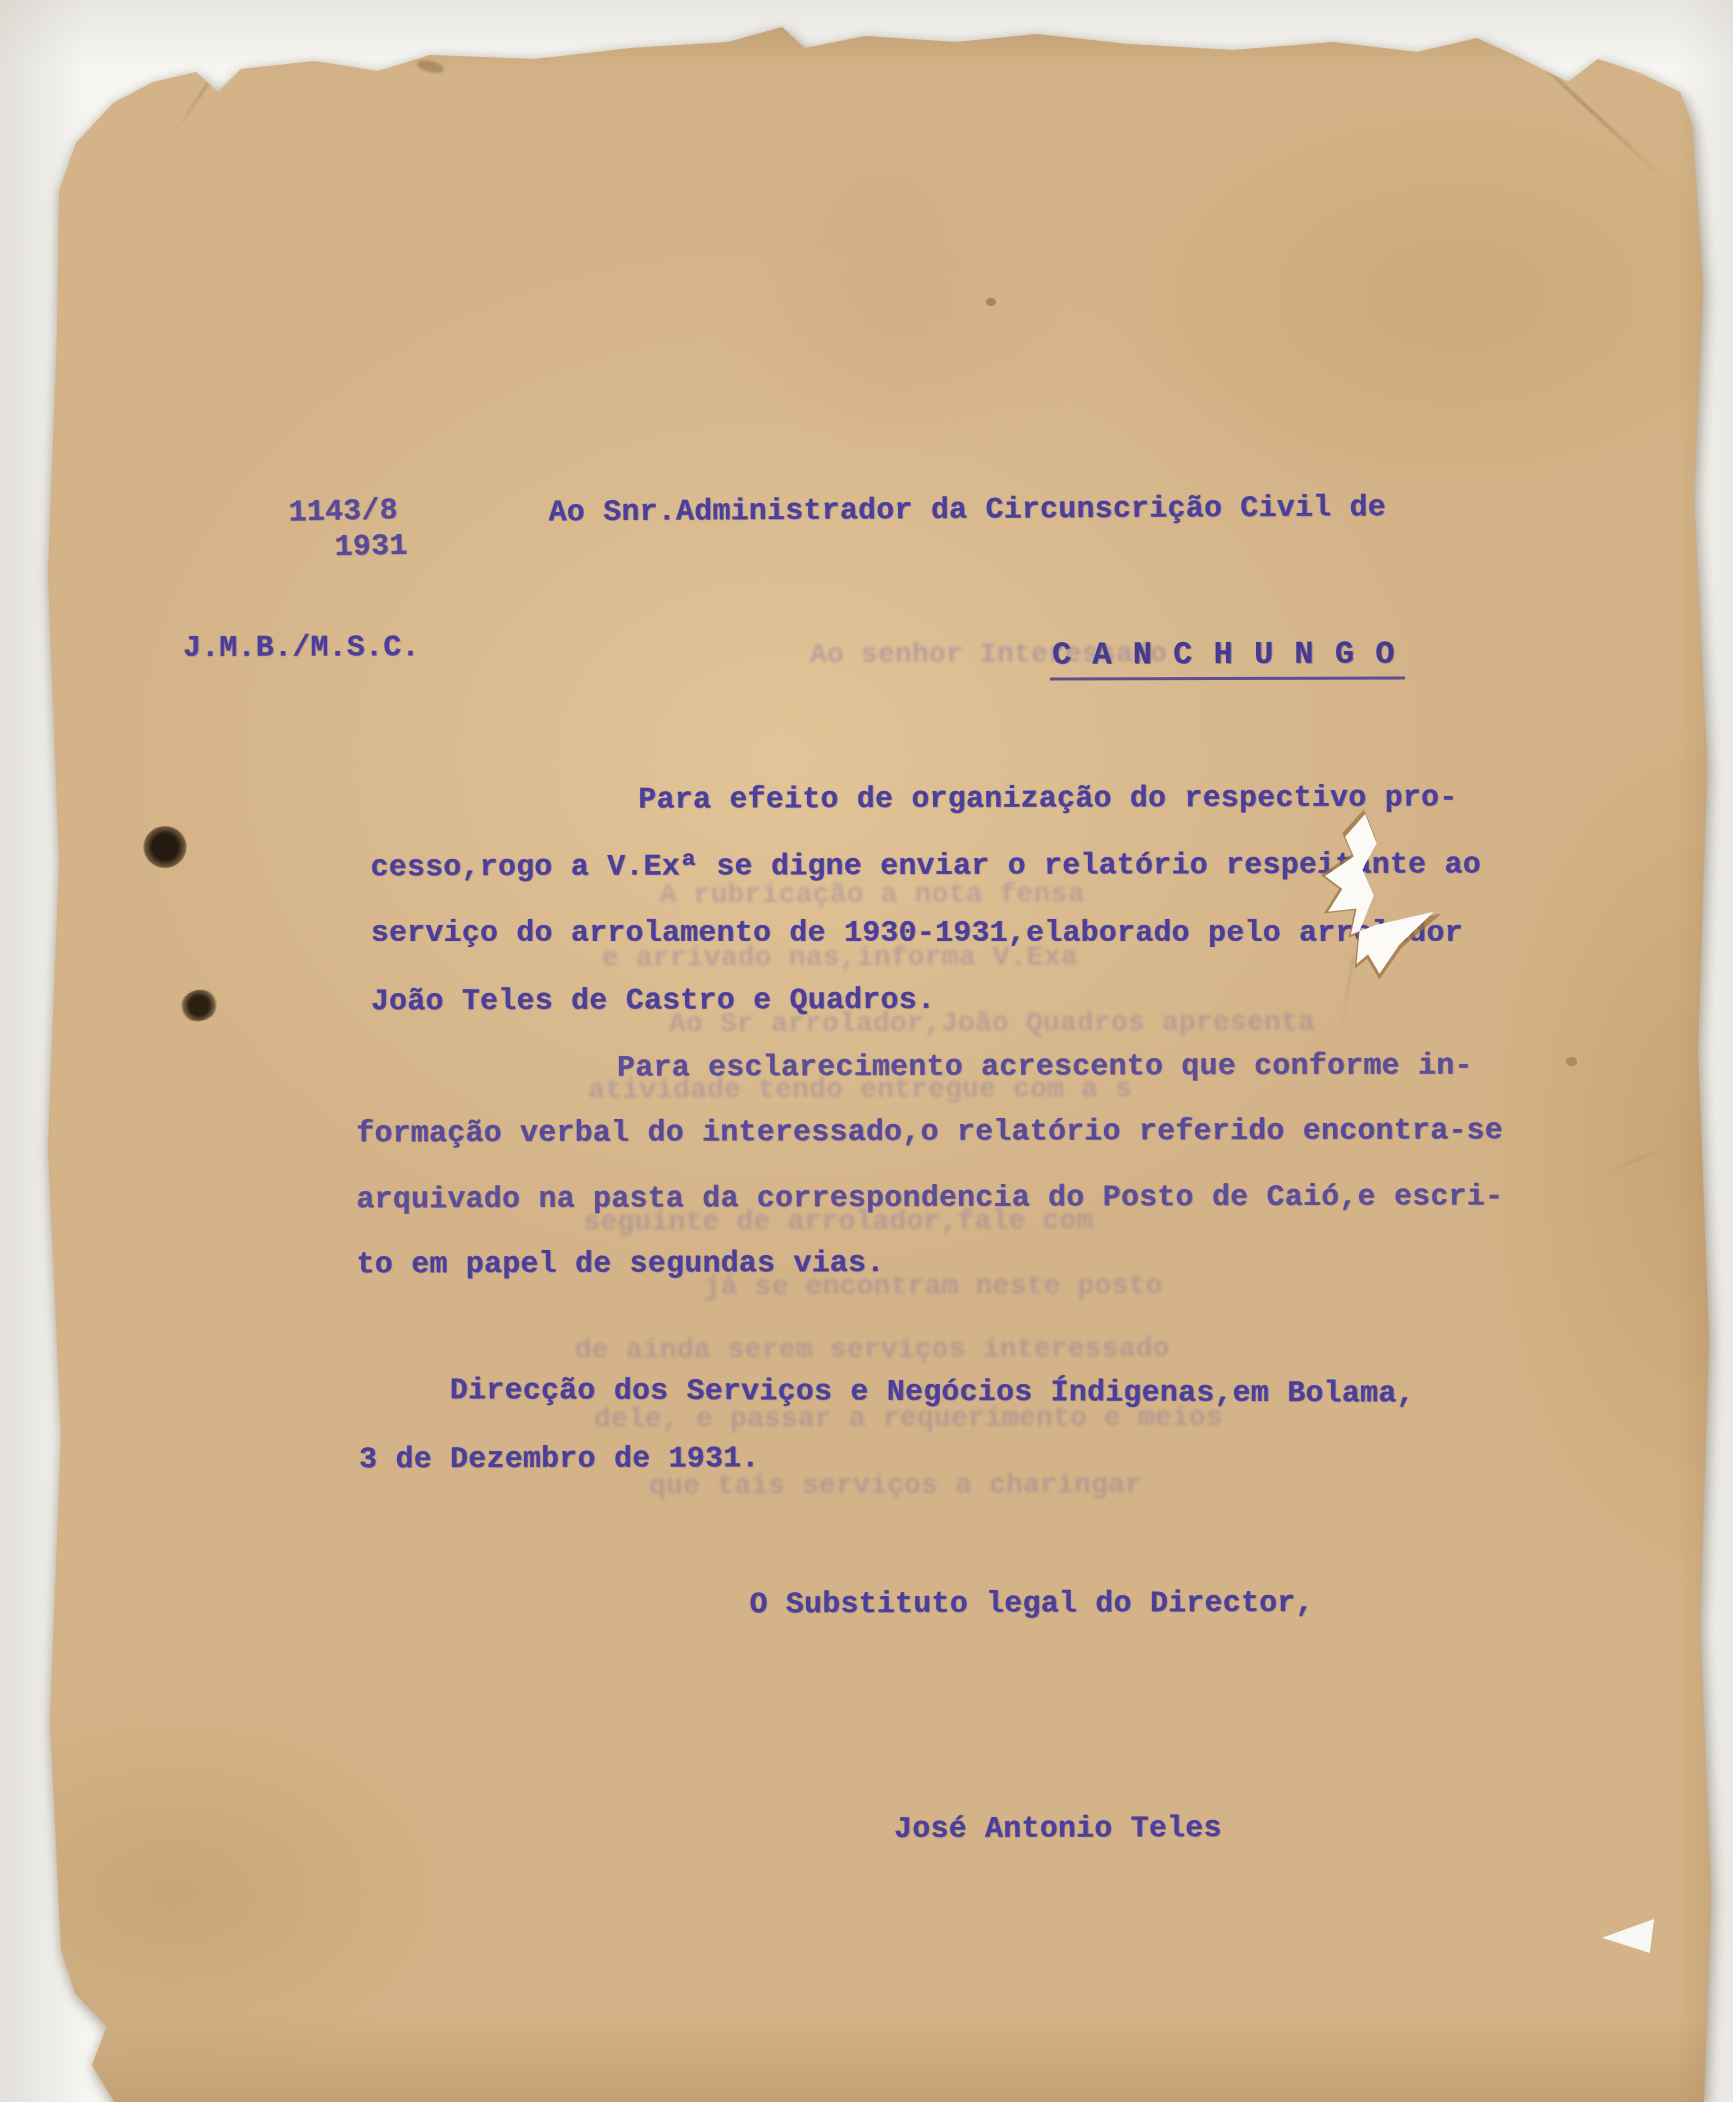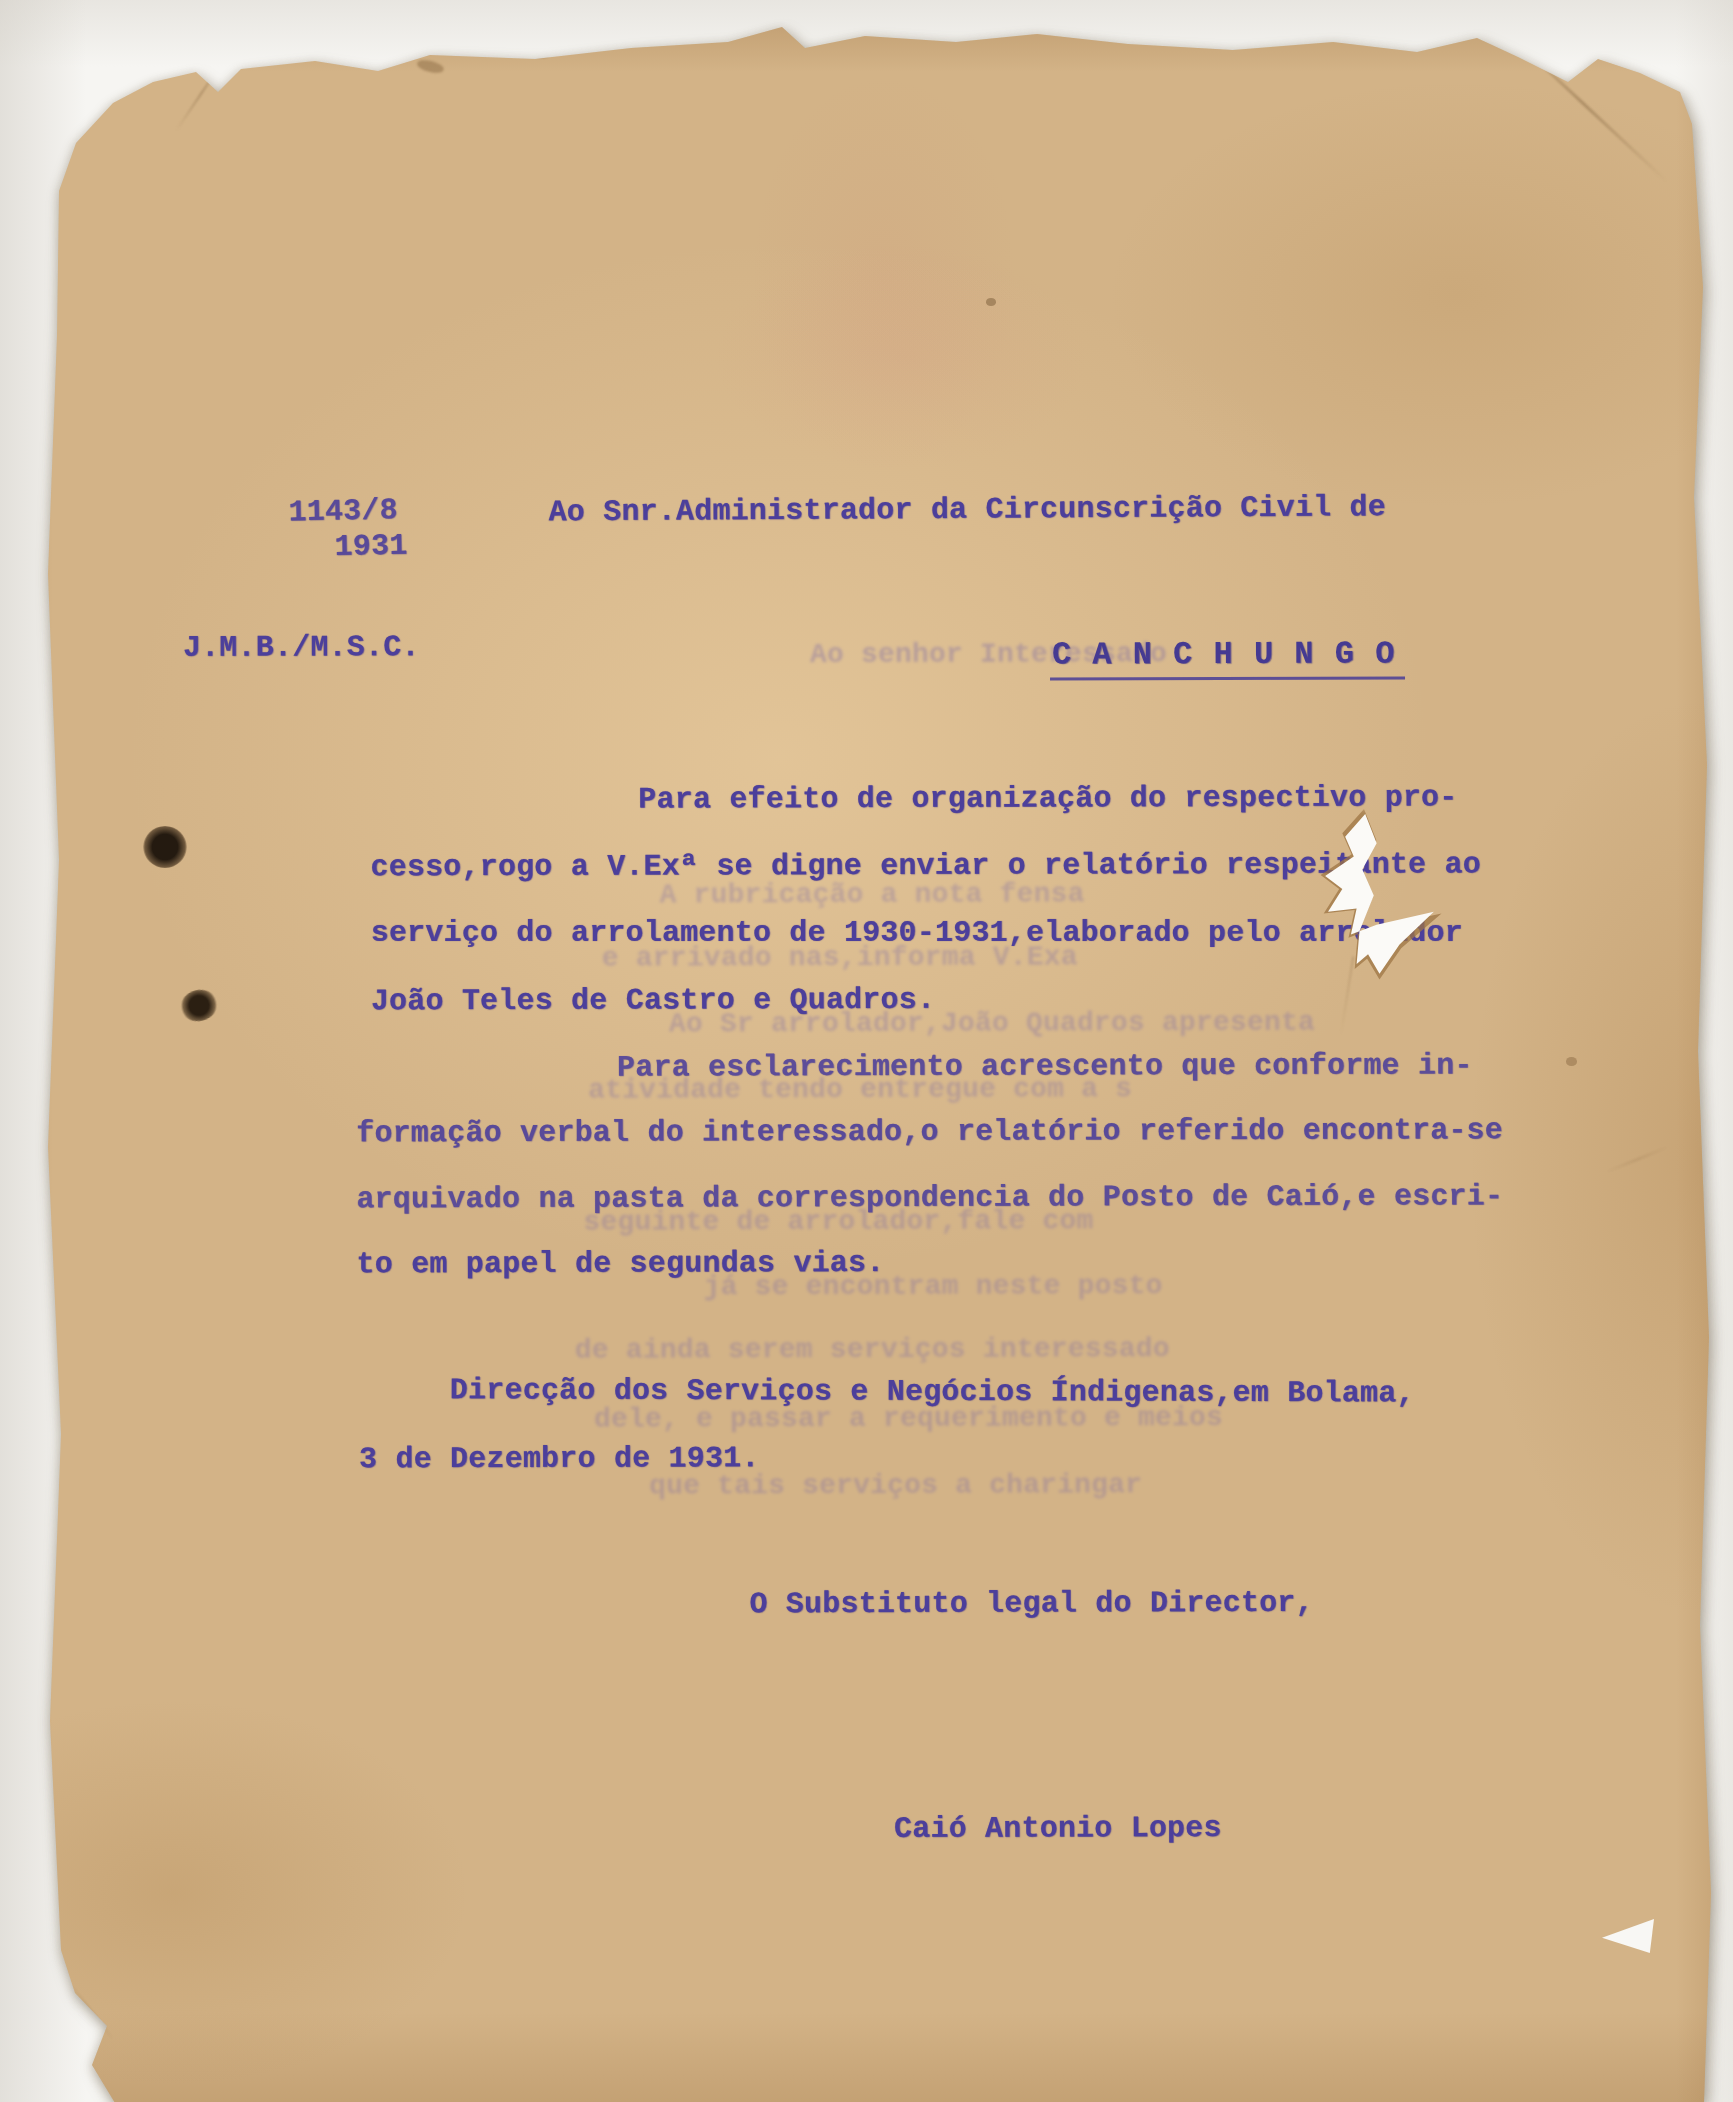--- a/index.html
+++ b/index.html
@@ -141,21 +141,21 @@
         <div class="tw" style="left:617px;top:1050px;opacity:0.88;">Para esclarecimento acrescento que conforme in-</div>
         <div class="tw" style="left:356px;top:1115px;opacity:0.9;">formação verbal do interessado,o relatório referido encontra-se</div>
         <div class="tw" style="left:356px;top:1181px;opacity:0.88;">arquivado na pasta da correspondencia do Posto de Caió,e escri-</div>
         <div class="tw" style="left:356px;top:1246px;">to em papel de segundas vias.</div>
 
         <div class="tw" style="left:449px;top:1375px;transform:rotate(0.35deg);">Direcção dos Serviços e Negócios Índigenas,em Bolama,</div>
         <div class="tw" style="left:358px;top:1441px;">3 de Dezembro de 1931.</div>
 
         <div class="tw" style="left:748px;top:1587px;">O Substituto legal do Director,</div>
 
-        <div class="tw" style="left:892px;top:1812px;">Caió Antonio Lopes</div>
+        <div class="tw" style="left:892px;top:1812px;">José Antonio Teles</div>
 
         <div class="ghost" style="left:660px;top:879px;">A rubricação a nota fensa</div>
         <div class="ghost" style="left:602px;top:942px;">e arrivado nas,informa V.Exa</div>
         <div class="ghost" style="left:669px;top:1008px;">Ao Sr arrolador,João Quadros apresenta</div>
         <div class="ghost" style="left:588px;top:1074px;">atividade tendo entregue com a s</div>
         <div class="ghost" style="left:583px;top:1206px;">seguinte de arrolador,fale com</div>
         <div class="ghost" style="left:703px;top:1271px;">já se encontram neste posto</div>
         <div class="ghost" style="left:574px;top:1334px;">de ainda serem serviços interessado</div>
         <div class="ghost" style="left:593px;top:1403px;">dele, e passar a requerimento e meios</div>
         <div class="ghost" style="left:648px;top:1470px;">que tais serviços a charingar</div>

